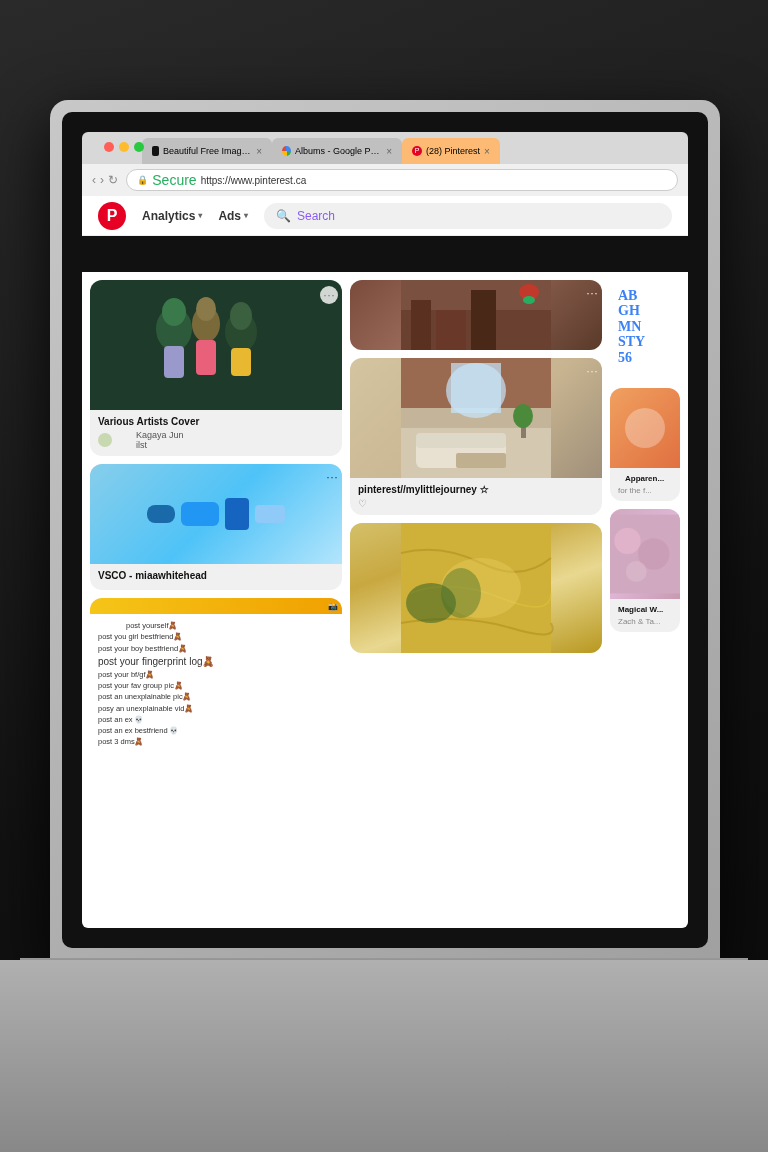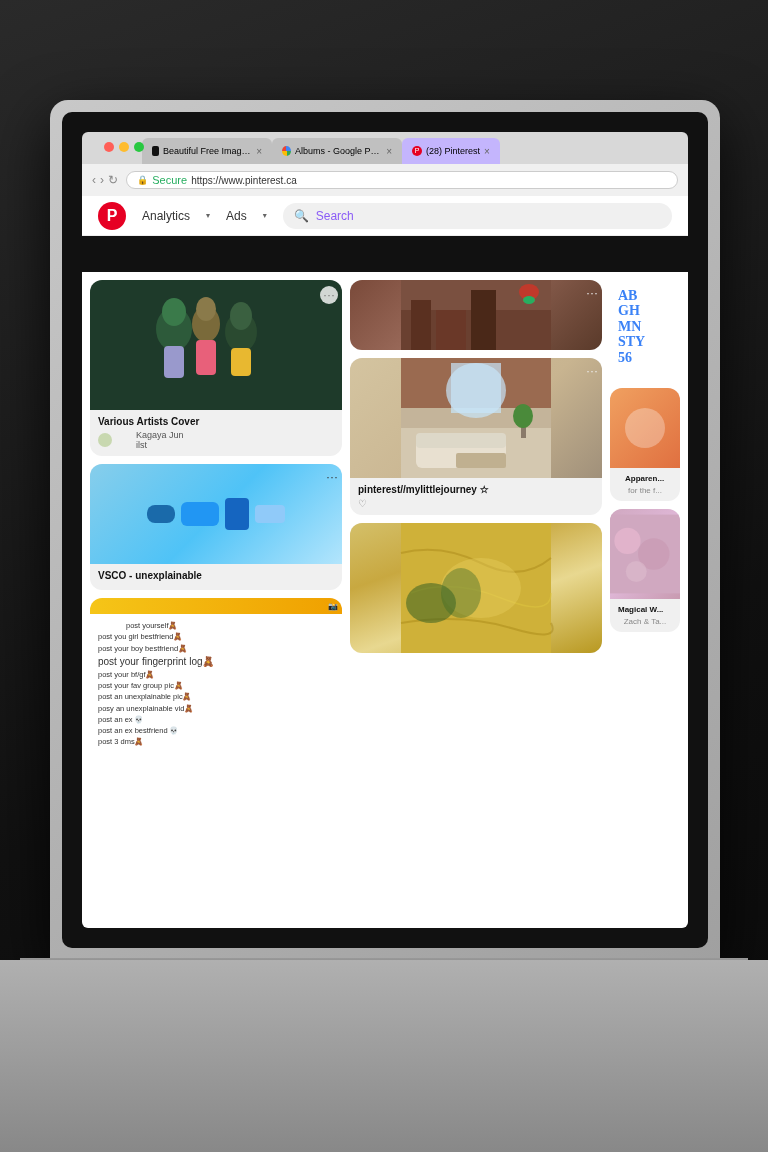--- a/index.html
+++ b/index.html
@@ -124,21 +124,21 @@
       color: #333;
     }
 
     .lock-icon {
       color: #27ae60;
       font-size: 9px;
     }
 
     .secure-text {
       color: #27ae60;
-      font-size: 11px;
+      font-size: 14px;
       text-align: right;
     }
 
     .url-text {
       color: #333;
       font-size: 10px;
     }
 
     
     .pinterest-nav {
@@ -161,25 +161,25 @@
       justify-content: center;
       color: white;
       font-size: 16px;
       font-weight: bold;
       flex-shrink: 0;
     }
 
     .nav-item {
       display: flex;
       align-items: center;
-      gap: 16px;
+      gap: 3px;
       font-size: 12px;
       color: #333;
       cursor: pointer;
-      font-weight: 400;
+      font-weight: 700;
       justify-content: space-between;
     }
 
     .nav-caret {
       font-size: 8px;
       color: #666;
     }
 
     .search-bar {
       flex: 1;
@@ -299,21 +299,20 @@
     
     .like-btn {
       display: inline-block;
       font-size: 10px;
       color: #888;
     }
 
     .pin-subtitle {
       font-size: 8px;
       color: #888;
-      text-align: center;
     }
 
     .more-dots {
       font-size: 14px;
       color: #777;
       cursor: pointer;
     }
 
     
     .no-image-mock {
@@ -364,21 +363,21 @@
       align-items: center;
       padding: 4px 10px;
       border-radius: 6px 6px 0 0;
       font-size: 9px;
       gap: 4px;
       max-width: 130px;
       height: 26px;
     }
 
     .tab-active {
-      background: #c4b5fd;
+      background: #fdba74;
     }
 
     .tab-inactive {
       background: #c0c0c0;
     }
 
     .favicon-unsplash {
       width: 10px;
       height: 10px;
       background: #111;
@@ -533,21 +532,21 @@
 
               <div class="pin-card">
                 <div style="width:100%;height:100px;background:linear-gradient(135deg,#87ceeb,#4fc3f7,#b3e5fc);display:flex;align-items:center;justify-content:center;gap:6px;padding:6px;flex-wrap:wrap;">
 
                   <div style="width:28px;height:18px;background:#1a6aaa;border-radius:8px;"></div>
                   <div style="width:38px;height:24px;background:#2196f3;border-radius:6px;"></div>
                   <div style="width:24px;height:32px;background:#1565c0;border-radius:4px;"></div>
                   <div style="width:30px;height:18px;background:#90caf9;border-radius:4px;"></div>
                 </div>
                 <div class="pin-info">
-                  <div class="pin-title">VSCO - unexplainable</div>
+                  <div class="pin-title">VSCO - miaawhitehead</div>
                 </div>
                 <span class="more-dots" style="position:absolute;top:6px;right:4px;font-size:12px;color:#333;">···</span>
               </div>
 
               <div class="pin-card" style="background:white;">
                 <div style="width:100%;height:16px;background:linear-gradient(90deg,#f5c518,#f0a000);display:flex;align-items:center;justify-content:flex-end;padding-right:4px;">
                   <span style="font-size:8px;color:#fff;">📸</span>
                 </div>
                 <div class="card-text-post">
                   <div style="font-size:7.5px;line-height:1.5;margin-left:28px;">post yourself🧸</div>

